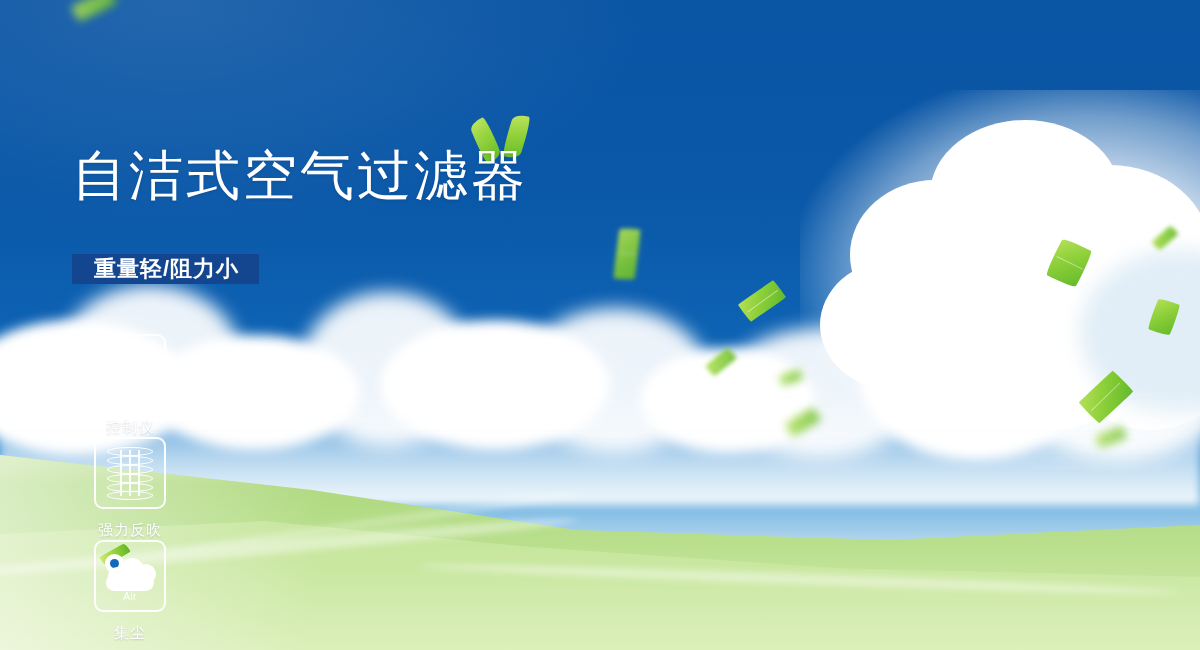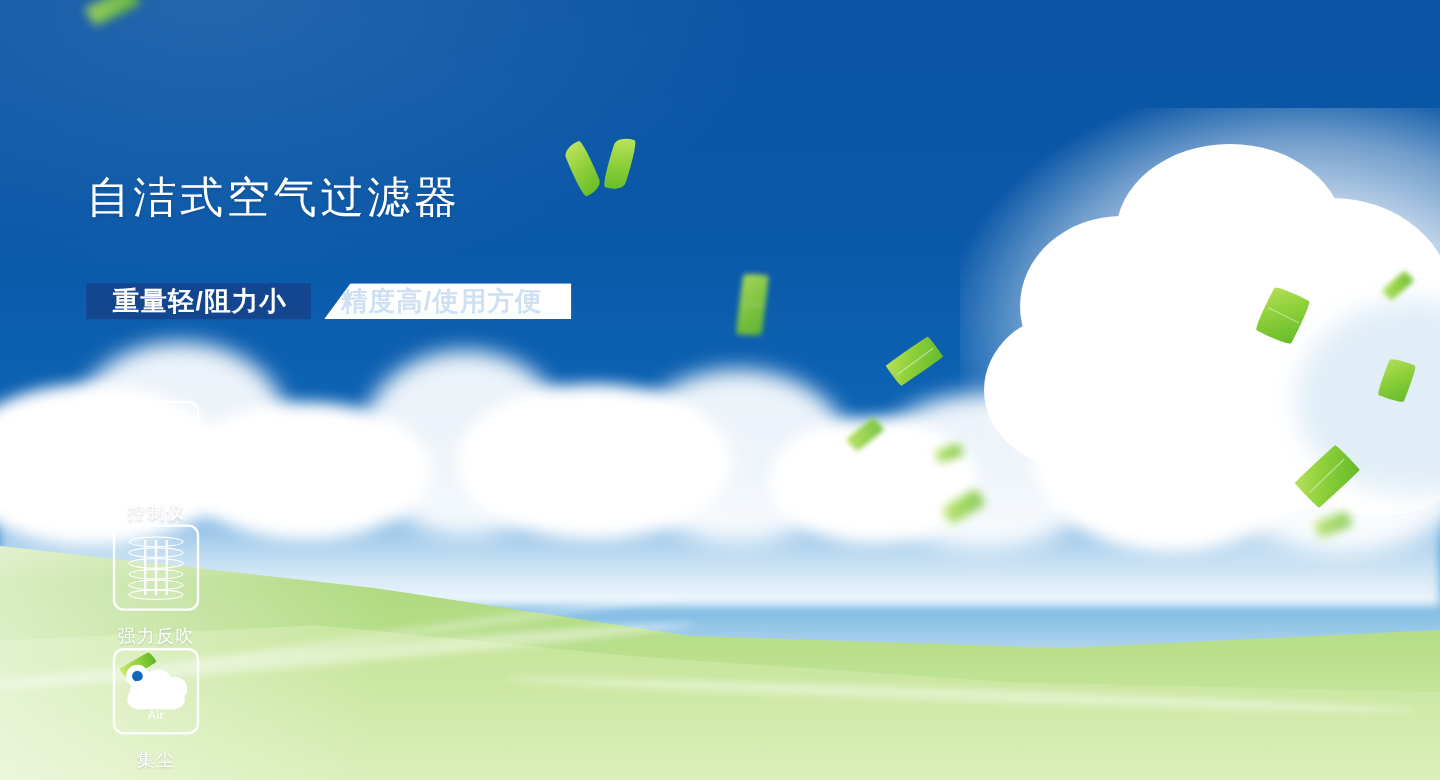--- a/index.html
+++ b/index.html
@@ -77,33 +77,33 @@
   .leaf{position:absolute;border-radius:96% 4% 96% 4%/ 4% 96% 4% 96%;
     background:linear-gradient(135deg,#b7e05a 0%,#8fd13b 42%,#63b92a 100%);}
   .leaf.sm{border-radius:94% 6% 94% 6%/ 6% 94% 6% 94%;}
   .leaf.blur{filter:blur(2.2px);opacity:.92;}
   .leaf.blur2{filter:blur(4px);opacity:.85;}
   .leaf .vein{position:absolute;left:8%;top:48%;width:84%;height:1px;background:rgba(255,255,255,.45);transform:rotate(-2deg);}
 
   
   .title{
     position:absolute;left:72px;top:146px;
-    color:#fff;font-size:36px;line-height:1.08;letter-spacing:3px;
+    color:#fff;font-size:54px;line-height:1.08;letter-spacing:3px;
     font-weight:300;white-space:nowrap;
     text-shadow:0 1px 3px rgba(0,20,60,.18);
   }
   .sprout{position:absolute;left:474px;top:112px;width:64px;height:58px;}
   .sprout .lf{position:absolute;width:19px;height:45px;
     background:linear-gradient(160deg,#c2e662 0%,#93d23d 45%,#62ba27 100%);
     border-radius:80% 20% 80% 20%/ 20% 80% 20% 80%;}
   .sprout .lf.l{left:2px;top:6px;transform:rotate(-22deg);}
   .sprout .lf.r{left:33px;top:2px;transform:rotate(18deg);}
 
   
-  .subbar{position:absolute;left:72px;top:236px;height:65px;display:flex;align-items:flex-start;}
+  .subbar{position:absolute;left:72px;top:236px;height:65px;display:flex;align-items:center;}
   .sub-left{
     background:#14468f;color:#ffffff;
     display:flex;align-items:center;padding:0 20px 0 22px;
     font-size:22px;letter-spacing:1px;font-weight:700;
   }
   .sub-wedge{
     width:26px;background:#14468f;
     clip-path:polygon(0 0, 100% 0, 48% 100%, 0 100%);
     margin-left:-1px;
   }
@@ -221,21 +221,20 @@
   <div class="sprout">
     <div class="lf l"></div>
     <div class="lf r"></div>
   </div>
 
   <div class="title">自洁式空气过滤器</div>
 
   <div class="subbar">
     <div class="sub-left">重量轻/阻力小</div>
     <div class="sub-wedge"></div>
-    <div class="sub-right">精度高/使用方便</div>
   </div>
 
   <div class="features">
 
     <div class="feat">
       <div class="feat-box">
         <div class="gauge">
           <div class="dot" style="left:27px;top:1px;"></div>
           <div class="dot" style="left:34px;top:2px;"></div>
           <div class="dot" style="left:41px;top:4px;"></div>

